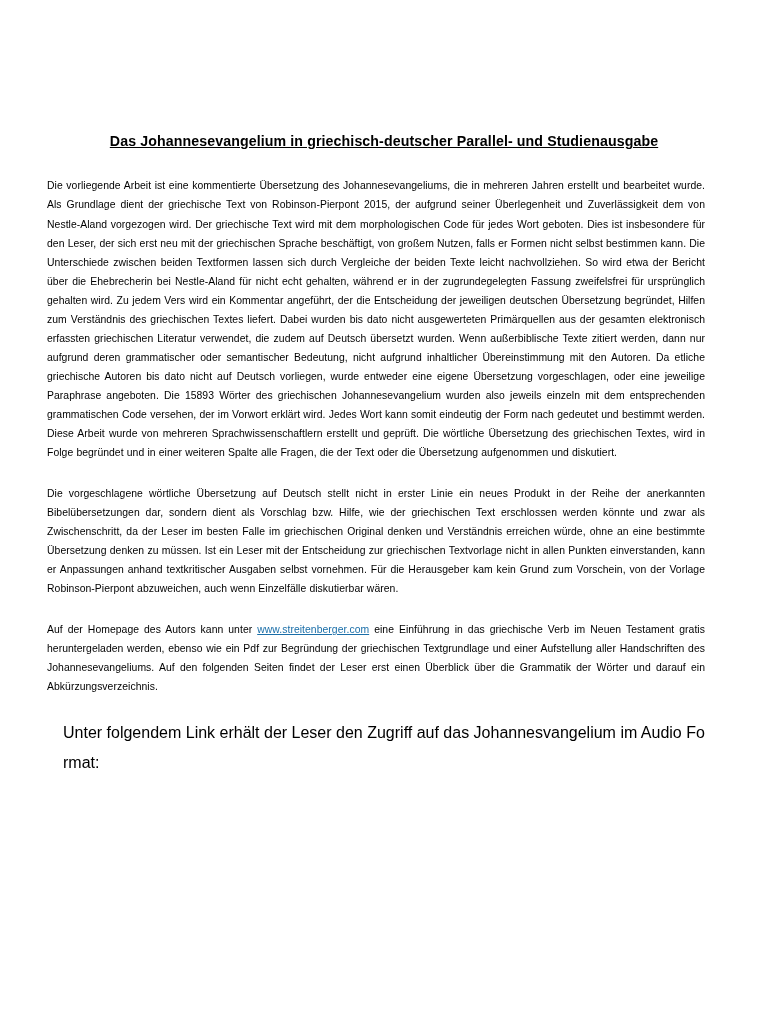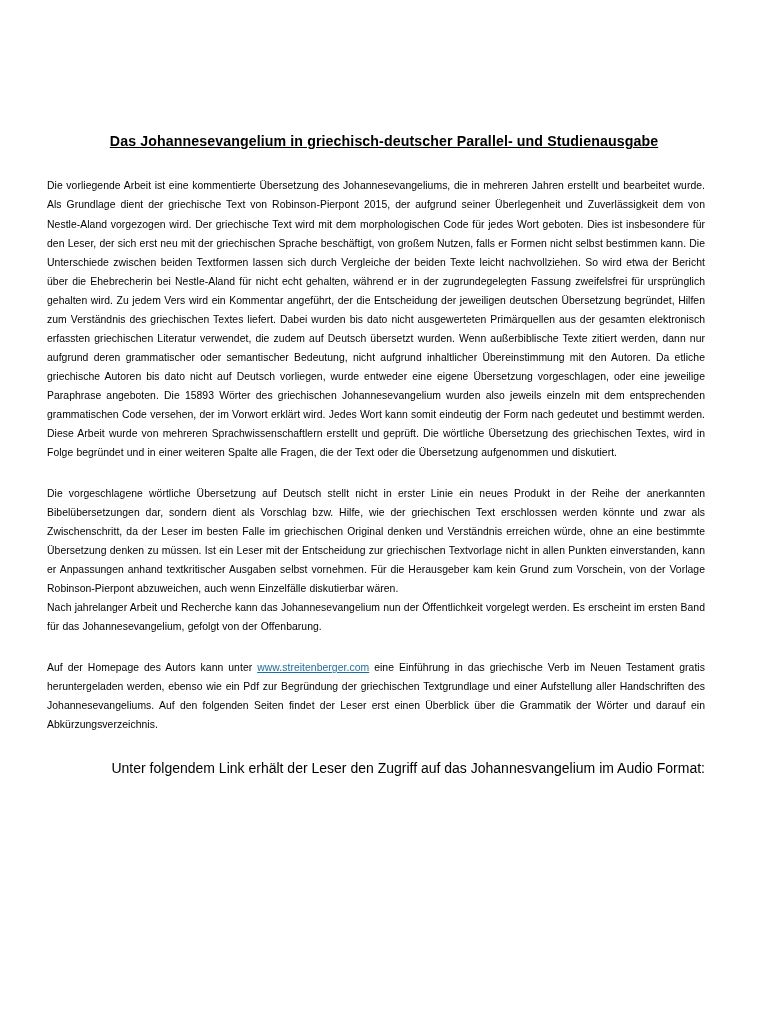--- a/index.html
+++ b/index.html
@@ -48,40 +48,39 @@
     margin-top: 22px;
   }
   p.tight {
     margin-top: 0;
   }
   .link-text {
     color: #1a6ea8;
     text-decoration: underline;
   }
   .url-line {
-    font-size: 14px;
+    font-size: 16px;
     line-height: 1.83;
-    text-align: right;
+    text-align: left;
     margin: 16px;
     word-break: break-all;
   }
 </style>
 </head>
 <body>
 
 <div class="page">
   <div class="content">
 
     <h1 class="doc-title">Das Johannesevangelium in griechisch-deutscher Parallel- und Studienausgabe</h1>
 
     <p class="para">Die vorliegende Arbeit ist eine kommentierte Übersetzung des Johannesevangeliums, die in mehreren Jahren erstellt und bearbeitet wurde. Als Grundlage dient der griechische Text von Robinson-Pierpont 2015, der aufgrund seiner Überlegenheit und Zuverlässigkeit dem von Nestle-Aland vorgezogen wird. Der griechische Text wird mit dem morphologischen Code für jedes Wort geboten. Dies ist insbesondere für den Leser, der sich erst neu mit der griechischen Sprache beschäftigt, von großem Nutzen, falls er Formen nicht selbst bestimmen kann. Die Unterschiede zwischen beiden Textformen lassen sich durch Vergleiche der beiden Texte leicht nachvollziehen. So wird etwa der Bericht über die Ehebrecherin bei Nestle-Aland für nicht echt gehalten, während er in der zugrundegelegten Fassung zweifelsfrei für ursprünglich gehalten wird. Zu jedem Vers wird ein Kommentar angeführt, der die Entscheidung der jeweiligen deutschen Übersetzung begründet, Hilfen zum Verständnis des griechischen Textes liefert. Dabei wurden bis dato nicht ausgewerteten Primärquellen aus der gesamten elektronisch erfassten griechischen Literatur verwendet, die zudem auf Deutsch übersetzt wurden. Wenn außerbiblische Texte zitiert werden, dann nur aufgrund deren grammatischer oder semantischer Bedeutung, nicht aufgrund inhaltlicher Übereinstimmung mit den Autoren. Da etliche griechische Autoren bis dato nicht auf Deutsch vorliegen, wurde entweder eine eigene Übersetzung vorgeschlagen, oder eine jeweilige Paraphrase angeboten. Die 15893 Wörter des griechischen Johannesevangelium wurden also jeweils einzeln mit dem entsprechenden grammatischen Code versehen, der im Vorwort erklärt wird. Jedes Wort kann somit eindeutig der Form nach gedeutet und bestimmt werden. Diese Arbeit wurde von mehreren Sprachwissenschaftlern erstellt und geprüft. Die wörtliche Übersetzung des griechischen Textes, wird in Folge begründet und in einer weiteren Spalte   alle Fragen, die der Text oder die Übersetzung aufgenommen und diskutiert.</p>
 
     <p class="para gap-before">Die vorgeschlagene wörtliche Übersetzung auf Deutsch stellt nicht in erster Linie ein neues Produkt in der Reihe der anerkannten Bibelübersetzungen dar, sondern dient als Vorschlag bzw. Hilfe, wie der griechischen Text erschlossen werden könnte und zwar als Zwischenschritt, da der Leser im besten Falle im griechischen Original denken und Verständnis erreichen würde, ohne an eine bestimmte Übersetzung denken zu müssen. Ist ein Leser mit der Entscheidung zur griechischen Textvorlage nicht in allen Punkten einverstanden, kann er Anpassungen anhand textkritischer Ausgaben selbst vornehmen. Für die Herausgeber kam kein Grund zum Vorschein, von der Vorlage Robinson-Pierpont abzuweichen, auch wenn Einzelfälle diskutierbar wären.</p>
 
-    <p class="para tight">Nach jahrelanger Arbeit und Recherche kann das Johannesevangelium nun der Öffentlichkeit vorgelegt werden. Es erscheint im ersten Band für das Johannesevangelium, gefolgt von der Offenbarung.</p>
 
     <p class="para gap-before"><span>Auf der Homepage des Autors kann unter </span><a class="link-text" href="#">www.streitenberger.com</a><span> eine Einführung in das griechische Verb im Neuen Testament gratis heruntergeladen werden, ebenso wie ein Pdf zur Begründung der griechischen Textgrundlage und einer Aufstellung aller Handschriften des Johannesevangeliums. Auf den folgenden Seiten findet der Leser erst einen Überblick über die Grammatik der Wörter und darauf ein Abkürzungsverzeichnis.</span></p>
 
     <p class="url-line gap-before">Unter  folgendem Link erhält der Leser den Zugriff auf das Johannesvangelium im Audio Format:</p>
 
 
   </div>
 </div>
 
 </body></html>

